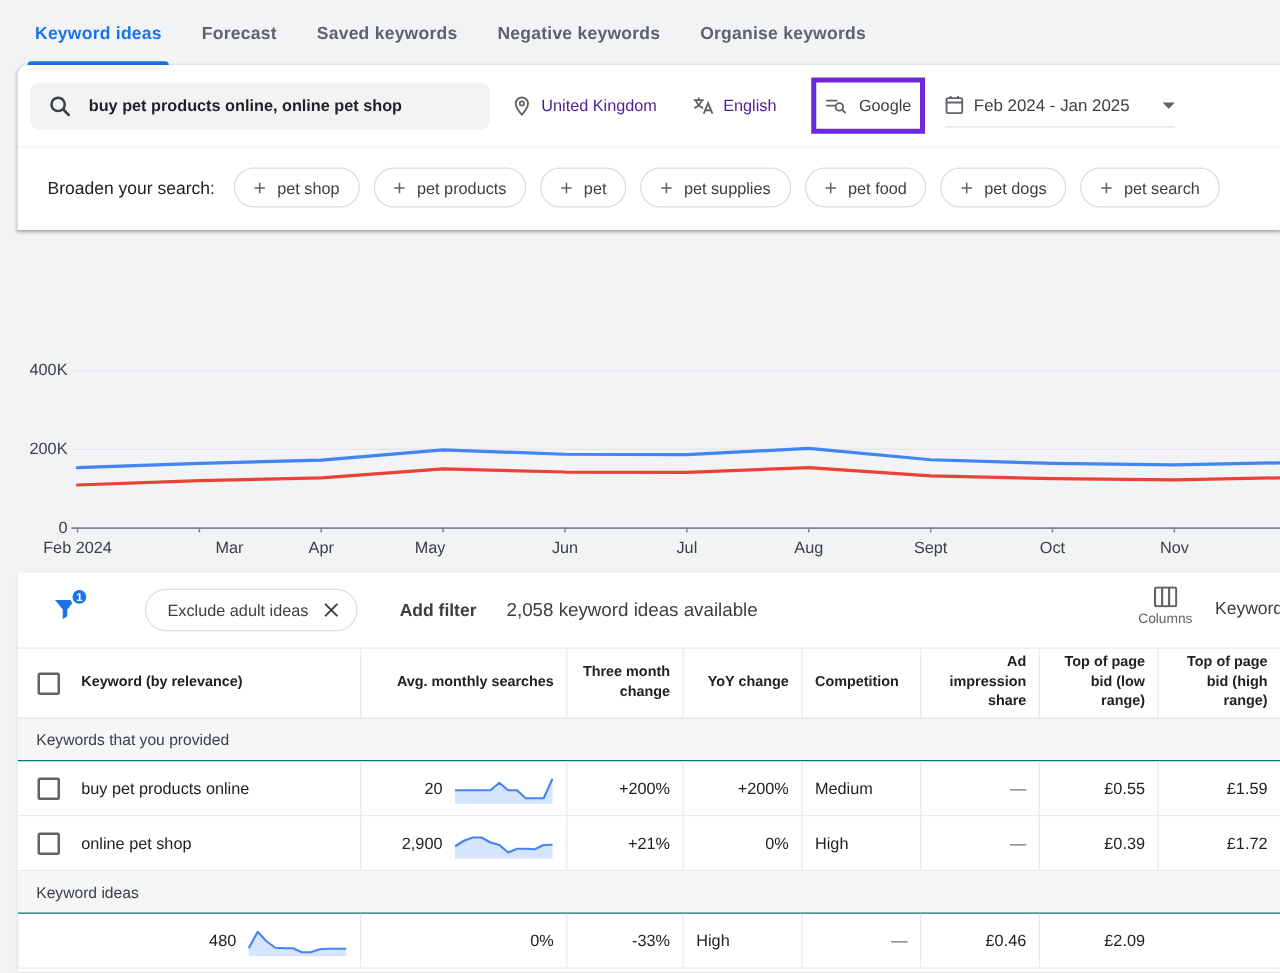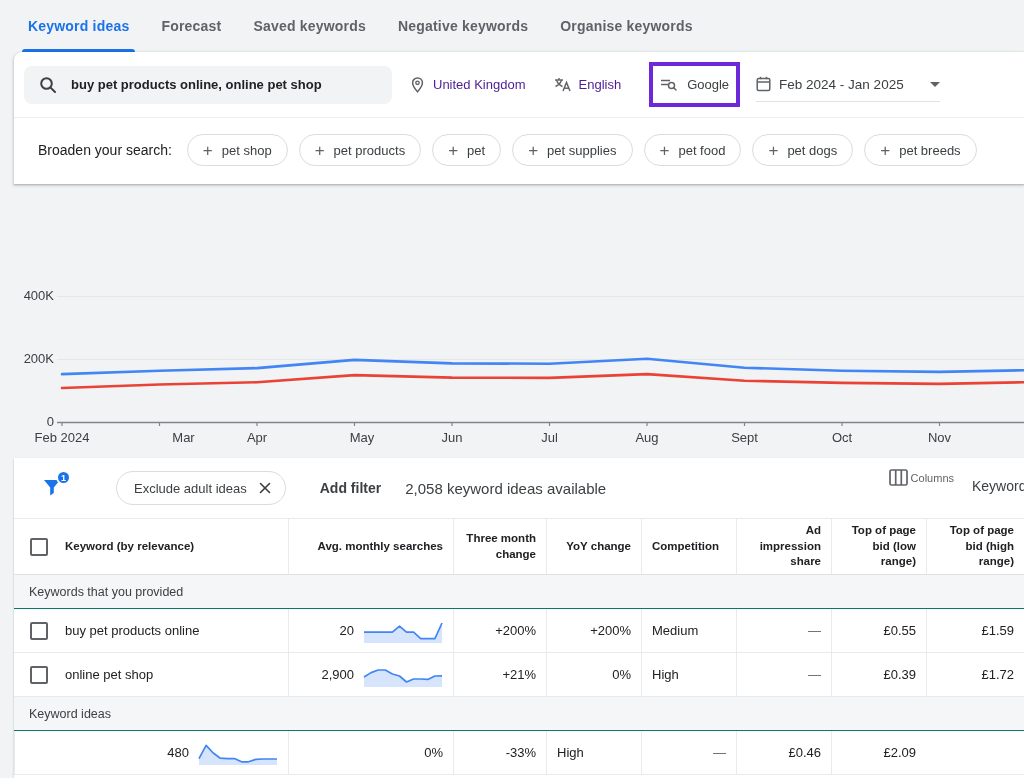--- a/index.html
+++ b/index.html
@@ -46,21 +46,21 @@
     box-shadow:0 1px 2px rgba(60,64,67,.3); overflow:hidden; }
   .filter-row { position:relative; height:60px; display:flex; align-items:center; padding-left:26px; }
   .funnel-wrap { position:relative; width:26px; height:26px; }
   .badge { position:absolute; top:-5px; right:-5px; width:15px; height:15px; border-radius:50%;
     background:#1a73e8; border:2px solid #fff; color:#fff; font-size:9px; font-weight:bold;
     display:flex; align-items:center; justify-content:center; }
   .filter-chip { margin-left:50px; height:34px; border:1px solid #dadce0; border-radius:17px;
     display:flex; align-items:center; gap:12px; padding:0 14px 0 17px; font-size:13px; color:#3c4043; cursor:pointer; }
   .add-filter { margin-left:34px; font-size:14px; font-weight:bold; color:#3c4043; cursor:pointer; }
   .ideas-count { margin-left:24px; font-size:15px; color:#3c4043; }
-  .columns-block { position:absolute; right:70px; top:11px; display:flex; flex-direction:row;
+  .columns-block { position:absolute; right:70px; top:11px; display:flex; flex-direction:column;
     align-items:center; gap:3px; cursor:pointer; }
   .columns-label { font-size:11px; color:#5f6368; }
   .view-label { position:absolute; left:958px; top:20px; font-size:14px; color:#3c4043; white-space:nowrap; cursor:pointer; }
   
   .tgrid { display:grid; grid-template-columns:274px 165px 93px 95px 95px 95px 95px 98px; align-items:center; }
   .thead { height:57px; border-top:1px solid #e8eaed; border-bottom:1px solid #e0e0e0; }
   .thead .cell { font-size:11.5px; font-weight:bold; color:#202124; line-height:1.35; }
   .cell { padding:0 10px; height:100%; display:flex; align-items:center; }
   .cell.r { justify-content:flex-end; text-align:right; }
   .cell.bord { border-left:1px solid #e8eaed; }
@@ -173,21 +173,21 @@
     <div class="chip">
         <span class="plus">+</span>
         <span>pet food</span>
       </div>
     <div class="chip">
         <span class="plus">+</span>
         <span>pet dogs</span>
       </div>
     <div class="chip">
         <span class="plus">+</span>
-        <span>pet breeds</span>
+        <span>pet search</span>
       </div>
   </div>
 </div>
 
 <div class="chart-section">
   <svg id="trend-svg" width="1024" height="274">
     <line x1="57" y1="112.5" x2="1024" y2="112.5" stroke="#e4e6e9" stroke-width="1"></line>
     <line x1="57" y1="175.5" x2="1024" y2="175.5" stroke="#e4e6e9" stroke-width="1"></line>
     <line x1="57" y1="238.5" x2="1024" y2="238.5" stroke="#80868b" stroke-width="1.4"></line>
     <g id="trend-ticks">
@@ -205,21 +205,21 @@
     <polyline fill="none" stroke-width="2.6" stroke-linejoin="round" stroke-linecap="round" points="62.0,204.0 159.5,200.5 257.0,198.3 354.5,191.1 452.0,193.6 549.5,193.9 647.0,190.1 744.5,196.7 842.0,198.9 939.5,199.9 1037.0,198.0 1134.5,194.5" stroke="#ea4335"></polyline>
     <polyline fill="none" stroke-width="2.6" stroke-linejoin="round" stroke-linecap="round" points="62.0,190.1 159.5,186.7 257.0,184.1 354.5,175.9 452.0,179.4 549.5,179.7 647.0,174.7 744.5,183.8 842.0,186.7 939.5,187.9 1037.0,186.0 1134.5,181.9" stroke="#4285f4"></polyline>
   </svg>
   <span class="ytick" style="top:104px">400K</span>
   <span class="ytick" style="top:167px">200K</span>
   <span class="ytick" style="top:230px">0</span>
   <div id="xlabels">
       <span class="xlabel" style="left: 62px;">Feb 2024</span>
       <span class="xlabel" style="left: 159.5px; margin-left: 24px;">Mar</span>
       <span class="xlabel" style="left: 257px;">Apr</span>
-      <span class="xlabel" style="left: 362px;">May</span>
+      <span class="xlabel" style="left: 344px;">May</span>
       <span class="xlabel" style="left: 452px;">Jun</span>
       <span class="xlabel" style="left: 549.5px;">Jul</span>
       <span class="xlabel" style="left: 647px;">Aug</span>
       <span class="xlabel" style="left: 744.5px;">Sept</span>
       <span class="xlabel" style="left: 842px;">Oct</span>
       <span class="xlabel" style="left: 939.5px;">Nov</span>
     </div>
 </div>
 
 <div class="card-bottom">

